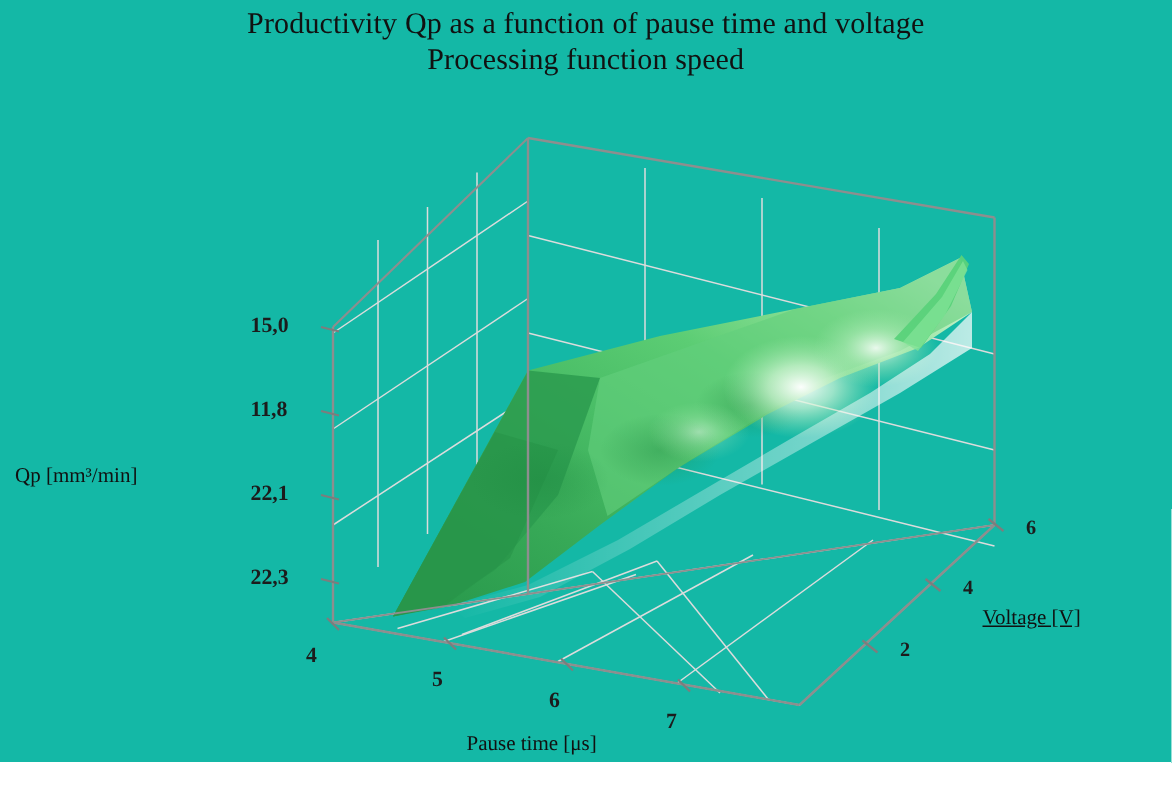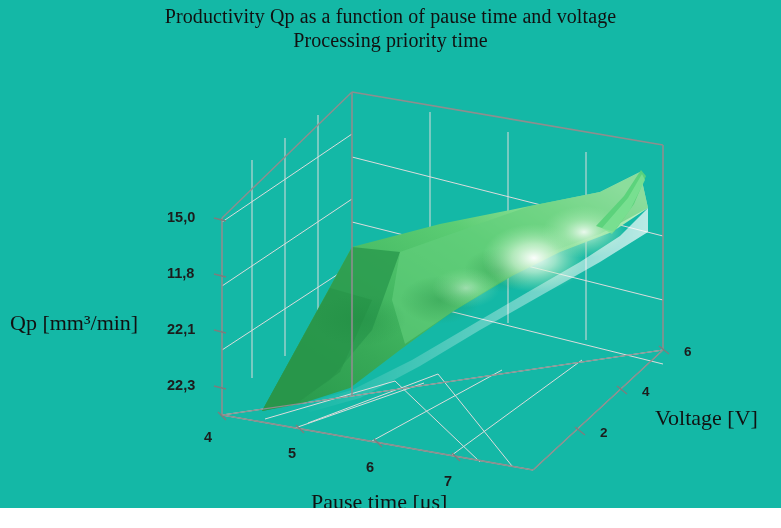--- a/index.html
+++ b/index.html
@@ -27,39 +27,40 @@
   .title-line {
     font-family: "Liberation Serif", "DejaVu Serif", serif;
     font-size: 20px;
     color: #111111;
     letter-spacing: 0.1px;
     white-space: nowrap;
   }
   .axis-title {
     position: absolute;
     font-family: "Liberation Serif", "DejaVu Serif", serif;
-    font-size: 22px;
+    font-size: 14px;
     color: #111111;
     white-space: nowrap;
   }
   #zaxis-title {
     left: 10px;
     top: 310px;
   }
   #xaxis-title {
     left: 311px;
     top: 489px;
   }
   #yaxis-title {
     left: 655px;
     top: 405px;
+    text-decoration: underline;
   }
   .tick-label {
     position: absolute;
-    font-family: Liberation Sans, sans-serif;
+    font-family: Liberation Serif, serif;
     font-size: 14.5px;
     font-weight: 700;
     color: #1c1c1c;
     white-space: nowrap;
   }
   .tick-small {
     font-size: 13.5px;
   }
   svg.plot {
     position: absolute;
@@ -69,21 +70,21 @@
     height: 528px;
   }
 </style>
 </head>
 <body>
 
 <div id="root">
 
   <div class="title-block">
     <div class="title-line">Productivity Qp as a function of pause time and voltage</div>
-    <div class="title-line">Processing priority time</div>
+    <div class="title-line">Processing function speed</div>
   </div>
 
   <svg class="plot" viewBox="0 0 781 528">
     <defs>
 
       <linearGradient id="surfGrad" x1="0.08" y1="0.95" x2="0.95" y2="0.08">
         <stop offset="0%" stop-color="#2a9b4d"></stop>
         <stop offset="22%" stop-color="#37a957"></stop>
         <stop offset="45%" stop-color="#49bd66"></stop>
         <stop offset="66%" stop-color="#5ccd74"></stop>

